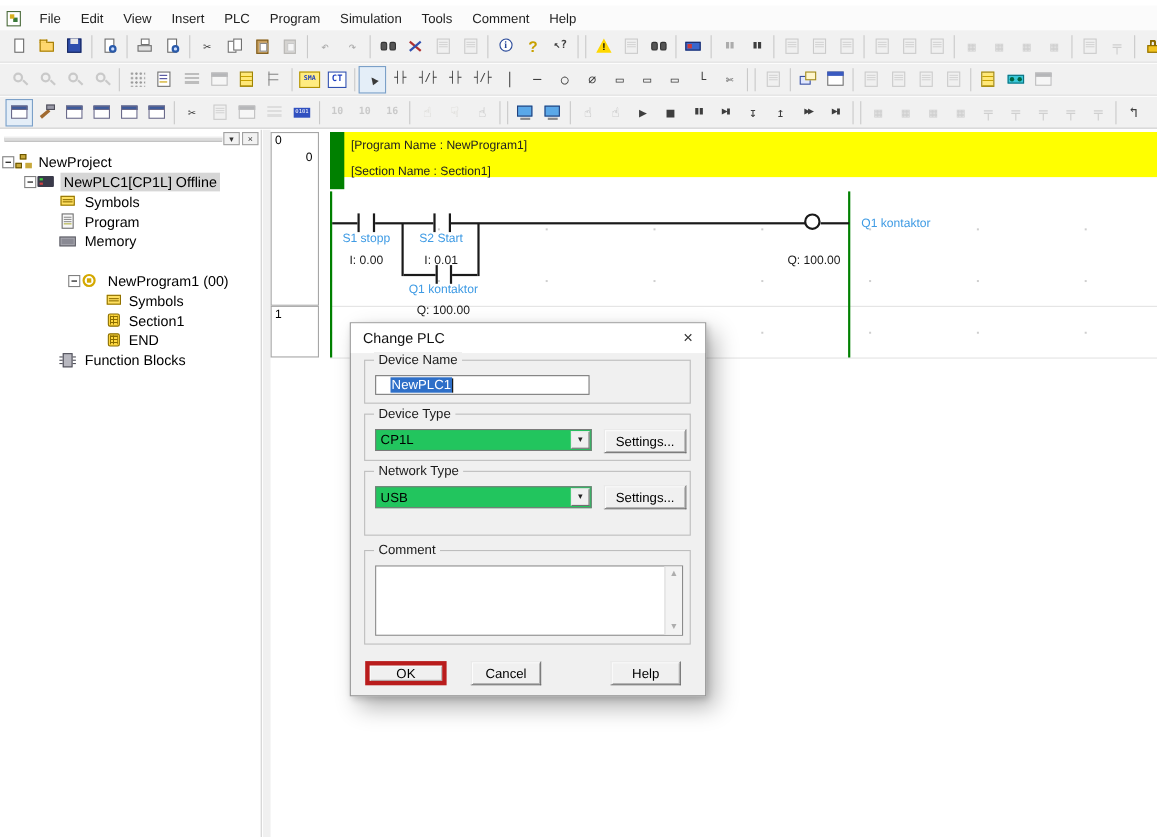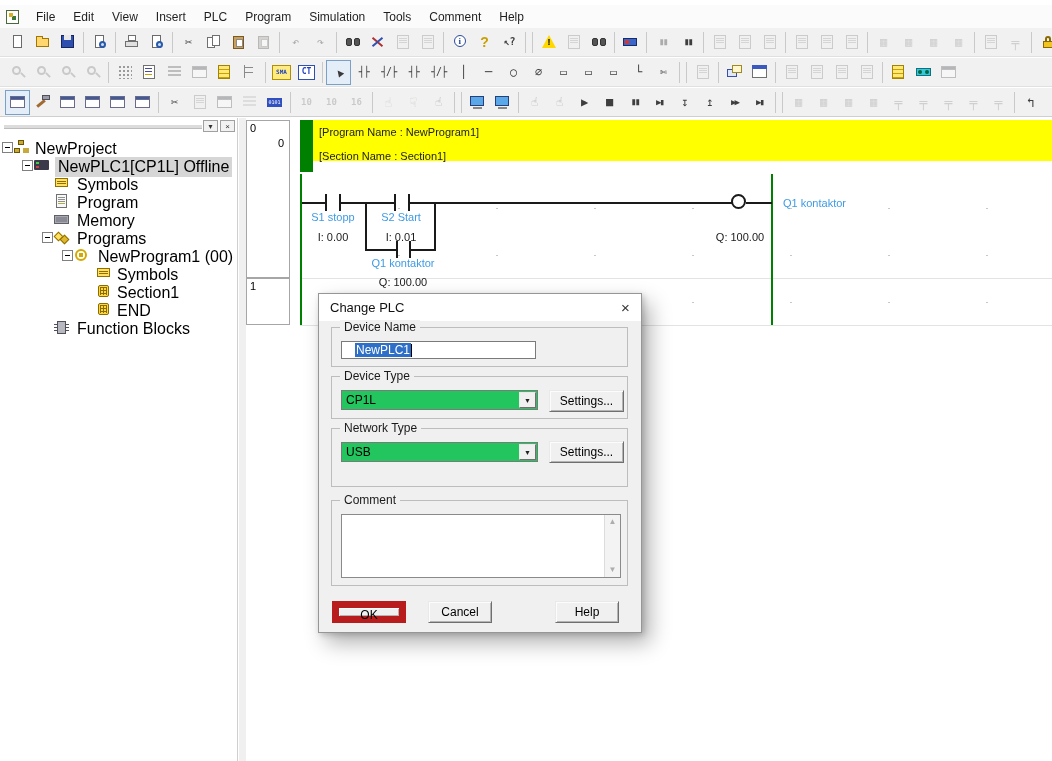--- a/index.html
+++ b/index.html
@@ -111,21 +111,21 @@
   .ti-memory::before{left:0;top:3px;width:15px;height:9px;background:#a8a8b0;border:1px solid #606068;}
   .ti-memory::after{left:2px;top:5px;width:11px;height:5px;background:#8a8a94;}
   .ti-programs::before{left:1px;top:3px;width:7px;height:7px;background:#ffe060;border:1px solid #907000;transform:rotate(45deg);}
   .ti-programs::after{left:7px;top:6px;width:7px;height:7px;background:#e0b830;border:1px solid #907000;transform:rotate(45deg);}
   .ti-program::before{left:1px;top:1px;width:12px;height:12px;border:2px solid #d4a800;border-radius:50%;}
   .ti-program::after{left:5px;top:5px;width:4px;height:4px;background:#d4a800;}
   .ti-section::before{left:2px;top:1px;width:11px;height:12px;background:#ffd840;border:1px solid #8a6d00;border-radius:2px;}
   .ti-section::after{left:4px;top:3px;width:7px;height:8px;background:repeating-linear-gradient(#8a6d00 0 1px,transparent 1px 3px),repeating-linear-gradient(90deg,#8a6d00 0 1px,transparent 1px 3px);}
   .ti-fb::before{left:3px;top:1px;width:9px;height:13px;background:#b8b8c0;border:1px solid #50505a;}
   .ti-fb::after{left:0;top:4px;width:3px;height:1px;background:#50505a;box-shadow:0 3px 0 #50505a,0 6px 0 #50505a,12px 0 0 #50505a,12px 3px 0 #50505a,12px 6px 0 #50505a;}
-  .tlabel{position:absolute;top:1px;white-space:nowrap;font-size:16px;padding:1px 3px;}
+  .tlabel{position:absolute;top:1px;white-space:nowrap;font-size:13px;padding:1px 3px;}
   .tsel{background:#d6d6d6;}
   #splitter{position:absolute;left:239px;top:118px;width:7px;height:643px;background:#f0f0f0;}
   
   .mcell{position:absolute;left:246px;width:44px;border:1px solid #a6a6a6;background:#fff;box-sizing:border-box;}
   .mnum{position:absolute;left:3px;top:1px;font-size:11px;}
   .mstep{position:absolute;right:5px;top:16px;font-size:11px;}
   #banner{position:absolute;left:300px;top:120px;width:752px;height:41px;background:#ffff00;}
   .gbar{position:absolute;left:0;top:0;width:13px;height:52px;background:#008000;}
   .bline{position:absolute;left:19px;font-size:11px;color:#222;}
   #dots{position:absolute;left:302px;top:172px;width:750px;height:153px;
@@ -153,21 +153,21 @@
   .caret{width:1px;height:13px;background:#000;margin-left:0;}
   .combo{position:absolute;left:22px;width:197px;height:20px;background:#22c55e;border:1px solid #7a7a7a;box-sizing:border-box;}
   .cval{position:absolute;left:4px;top:2px;font-size:12px;}
   .cbtn{position:absolute;right:1px;top:1px;width:17px;height:16px;background:#f0f0f0;
         border:1px solid;border-color:#e9e9e9 #6f6f6f #6f6f6f #e9e9e9;box-sizing:border-box;
         display:flex;align-items:center;justify-content:center;}
   .carr{font-style:normal;font-size:7px;color:#222;}
   .dbtn{position:absolute;height:22px;background:#f0f0f0;border:1px solid;border-color:#e9e9e9 #6f6f6f #6f6f6f #e9e9e9;
         box-shadow:inset 1px 1px 0 #fcfcfc,inset -1px -1px 0 #b4b4b4;font-family:"Liberation Sans","DejaVu Sans",sans-serif;
         font-size:12px;color:#000;padding:0;box-sizing:border-box;}
-  .dbtn.def{border:7px solid #b91c1c;}
+  .dbtn.def{border:4px solid #b91c1c;}
   #dta{position:absolute;left:22px;top:220px;width:280px;height:64px;background:#fff;border:1px solid #8a8a8a;box-sizing:border-box;}
   .sb{position:absolute;right:0;top:0;bottom:0;width:15px;background:#f3f3f3;border-left:1px solid #dcdcdc;}
   .sba{position:absolute;left:0;right:0;height:14px;text-align:center;font-size:8px;color:#adadad;line-height:14px;}
   .sbb{bottom:0;} .sba:first-child{top:0;}
 </style>
 </head>
 <body>
 
 <div id="app">
   <div id="menubar">
@@ -574,25 +574,20 @@
           <span class="ti ti-symbols" style="left: 54px;"></span>
           <span class="tlabel" style="left: 74px;">Symbols</span>
         </div>
         <div class="trow" style="top: 54px;">
           <span class="ti ti-settings" style="left: 54px;"></span>
           <span class="tlabel" style="left: 74px;">Program</span>
         </div>
         <div class="trow" style="top: 72px;">
           <span class="ti ti-memory" style="left: 54px;"></span>
           <span class="tlabel" style="left: 74px;">Memory</span>
-        </div>
-        <div class="trow" style="top: 90px;">
-          <span class="exp" style="left: 42px;"></span>
-          <span class="ti ti-programs" style="left: 54px;"></span>
-          <span class="tlabel" style="left: 74px;">Programs</span>
         </div>
         <div class="trow" style="top: 108px;">
           <span class="exp" style="left: 62px;"></span>
           <span class="ti ti-program" style="left: 74px;"></span>
           <span class="tlabel" style="left: 95px;">NewProgram1 (00)</span>
         </div>
         <div class="trow" style="top: 126px;">
           <span class="ti ti-symbols" style="left: 96px;"></span>
           <span class="tlabel" style="left: 114px;">Symbols</span>
         </div>

